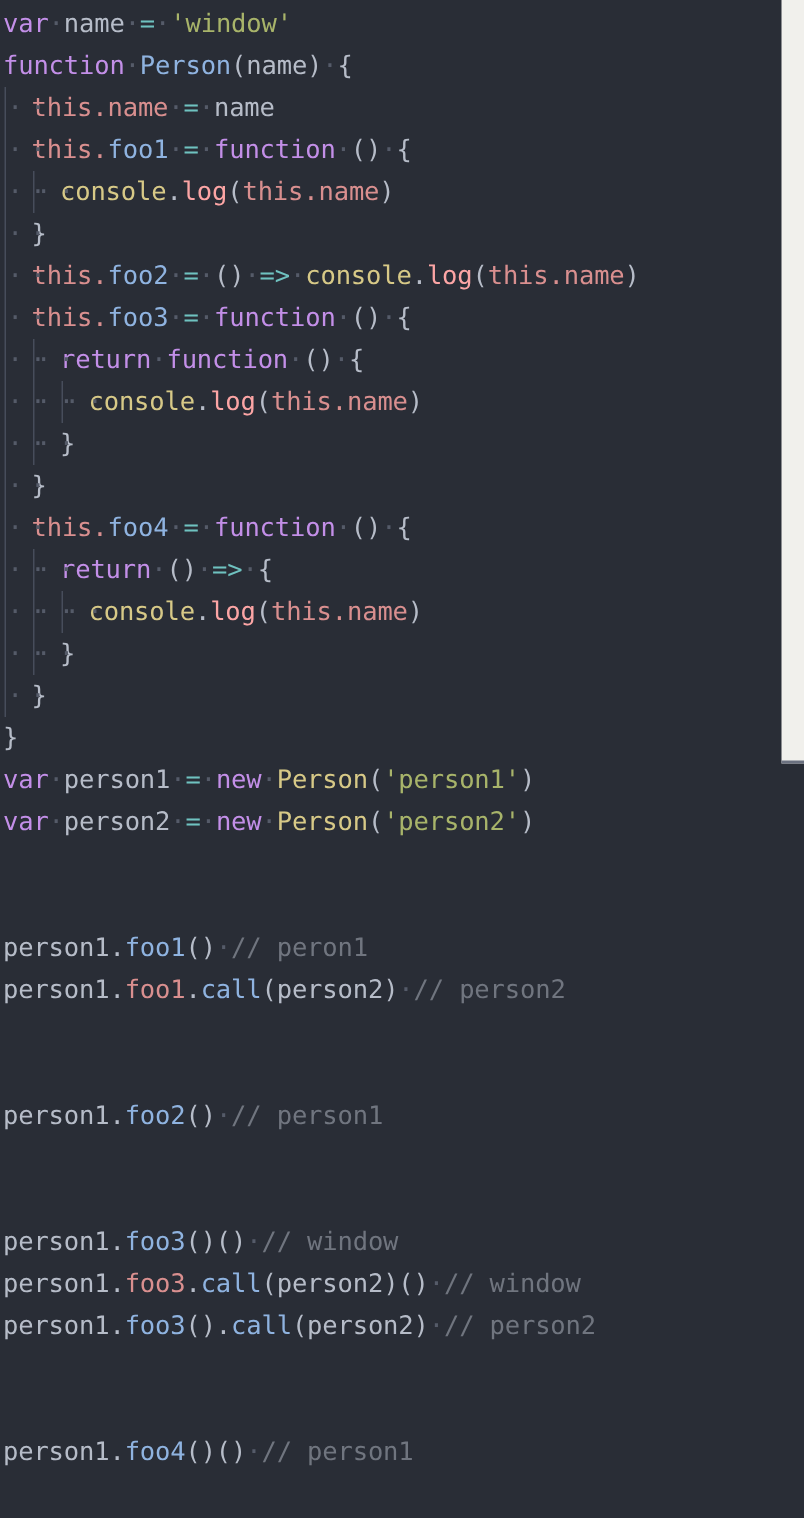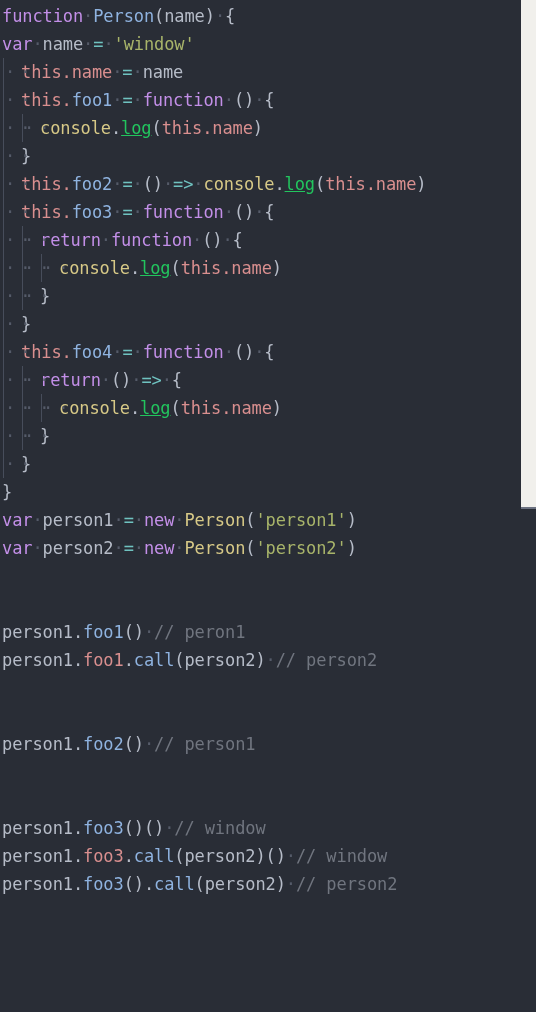--- a/index.html
+++ b/index.html
@@ -81,32 +81,32 @@
 
   
   .kw   { color: #c островa; }
   .kw   { color: #c38fe8; }            
   .op   { color: #6fc2c0; }            
   .str  { color: #a8b46a; }            
   .plain{ color: #b6bcc8; }            
   .fn   { color: #8fb3e0; }            
   .ctor { color: #d7c987; }            
   .prop { color: #d98f8f; }            
-  .meth { color: #22c55e; text-decoration: underline; }            
+  .meth { color: #fca5a5; }            
   .cmt  { color: #70757f; }
   .dot  { color: #555b69; }            
 </style>
 </head>
 <body>
 
 <div id="editor">
   <div id="right-strip"></div>
   <div id="code">
+      <div class="line"><span class="kw">var</span><span class="dot">·</span><span class="plain">name</span><span class="dot">·</span><span class="op">=</span><span class="dot">·</span><span class="str">'window'</span></div>
       <div class="line"><span class="kw">function</span><span class="dot">·</span><span class="fn">Person</span><span class="plain">(</span><span class="plain">name</span><span class="plain">)</span><span class="dot">·</span><span class="plain">{</span></div>
-      <div class="line"><span class="kw">var</span><span class="dot">·</span><span class="plain">name</span><span class="dot">·</span><span class="op">=</span><span class="dot">·</span><span class="str">'window'</span></div>
       <div class="line"><span class="ind guide"></span><span class="prop">this.name</span><span class="dot">·</span><span class="op">=</span><span class="dot">·</span><span class="plain">name</span></div>
       <div class="line"><span class="ind guide"></span><span class="prop">this.</span><span class="fn">foo1</span><span class="dot">·</span><span class="op">=</span><span class="dot">·</span><span class="kw">function</span><span class="dot">·</span><span class="plain">()</span><span class="dot">·</span><span class="plain">{</span></div>
       <div class="line"><span class="ind guide"></span><span class="ind guide"></span><span class="ctor">console</span><span class="plain">.</span><span class="meth">log</span><span class="plain">(</span><span class="prop">this.name</span><span class="plain">)</span></div>
       <div class="line"><span class="ind guide"></span><span class="plain">}</span></div>
       <div class="line"><span class="ind guide"></span><span class="prop">this.</span><span class="fn">foo2</span><span class="dot">·</span><span class="op">=</span><span class="dot">·</span><span class="plain">()</span><span class="dot">·</span><span class="op">=&gt;</span><span class="dot">·</span><span class="ctor">console</span><span class="plain">.</span><span class="meth">log</span><span class="plain">(</span><span class="prop">this.name</span><span class="plain">)</span></div>
       <div class="line"><span class="ind guide"></span><span class="prop">this.</span><span class="fn">foo3</span><span class="dot">·</span><span class="op">=</span><span class="dot">·</span><span class="kw">function</span><span class="dot">·</span><span class="plain">()</span><span class="dot">·</span><span class="plain">{</span></div>
       <div class="line"><span class="ind guide"></span><span class="ind guide"></span><span class="kw">return</span><span class="dot">·</span><span class="kw">function</span><span class="dot">·</span><span class="plain">()</span><span class="dot">·</span><span class="plain">{</span></div>
       <div class="line"><span class="ind guide"></span><span class="ind guide"></span><span class="ind guide"></span><span class="ctor">console</span><span class="plain">.</span><span class="meth">log</span><span class="plain">(</span><span class="prop">this.name</span><span class="plain">)</span></div>
       <div class="line"><span class="ind guide"></span><span class="ind guide"></span><span class="plain">}</span></div>
       <div class="line"><span class="ind guide"></span><span class="plain">}</span></div>
@@ -125,15 +125,16 @@
       <div class="line">&nbsp;</div>
       <div class="line">&nbsp;</div>
       <div class="line"><span class="plain">person1</span><span class="plain">.</span><span class="fn">foo2</span><span class="plain">()</span><span class="dot">·</span><span class="cmt">// person1</span></div>
       <div class="line">&nbsp;</div>
       <div class="line">&nbsp;</div>
       <div class="line"><span class="plain">person1</span><span class="plain">.</span><span class="fn">foo3</span><span class="plain">()()</span><span class="dot">·</span><span class="cmt">// window</span></div>
       <div class="line"><span class="plain">person1</span><span class="plain">.</span><span class="prop">foo3</span><span class="plain">.</span><span class="fn">call</span><span class="plain">(</span><span class="plain">person2</span><span class="plain">)()</span><span class="dot">·</span><span class="cmt">// window</span></div>
       <div class="line"><span class="plain">person1</span><span class="plain">.</span><span class="fn">foo3</span><span class="plain">().</span><span class="fn">call</span><span class="plain">(</span><span class="plain">person2</span><span class="plain">)</span><span class="dot">·</span><span class="cmt">// person2</span></div>
       <div class="line">&nbsp;</div>
       <div class="line">&nbsp;</div>
+      <div class="line"><span class="plain">person1</span><span class="plain">.</span><span class="fn">foo4</span><span class="plain">()()</span><span class="dot">·</span><span class="cmt">// person1</span></div>
       <div class="line"></div>
     </div>
 </div>
 
 </body></html>

